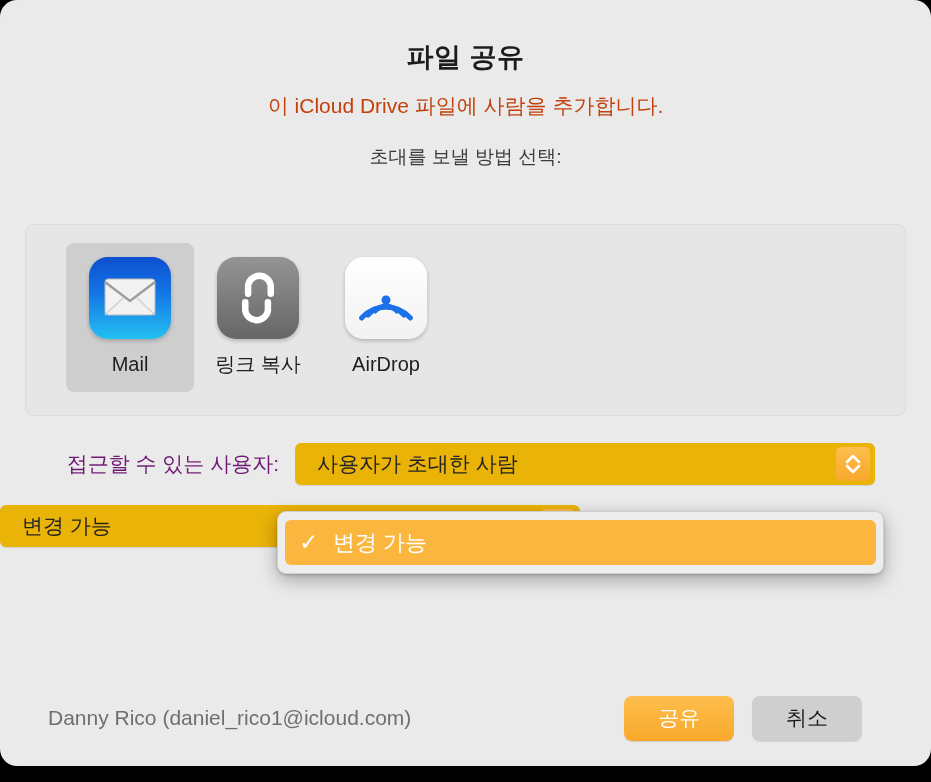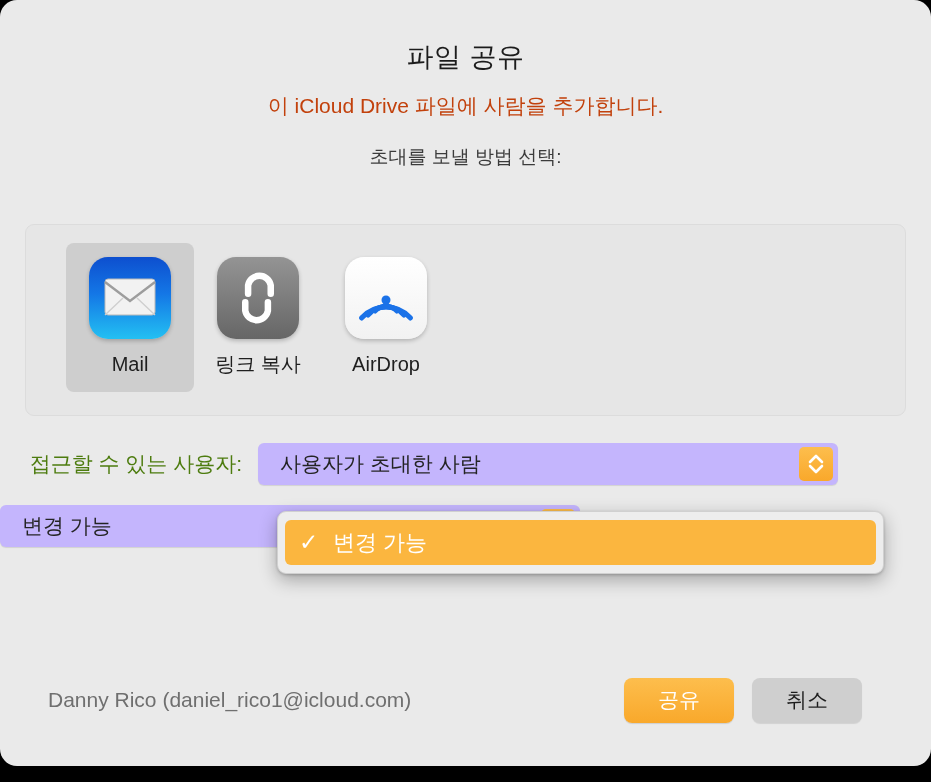--- a/index.html
+++ b/index.html
@@ -27,21 +27,21 @@
     overflow: hidden;
   }
 
   
   .header {
     text-align: center;
     padding-top: 40px;
   }
   .dlg-title {
     font-size: 27px;
-    font-weight: normal;
+    font-weight: bold;
     color: #1c1c1c;
     letter-spacing: 0.5px;
     line-height: 34px;
   }
   .dlg-subtitle {
     font-size: 21px;
     color: #c2410c;
     line-height: 28px;
     margin-top: 18px;
   }
@@ -124,33 +124,33 @@
     top: 440px;
     width: 931px;
   }
   .form-row {
     display: flex;
     align-items: center;
     height: 48px;
     margin-bottom: 14px;
   }
   .row-label {
-    width: 258px;
+    width: 295px;
     text-align: right;
     padding-right: 16px;
     font-size: 21px;
-    color: #4d7c0f;
+    color: #701a75;
     box-sizing: border-box;
     white-space: nowrap;
   }
   .popup-button {
     position: relative;
     width: 580px;
     height: 42px;
-    background: #c4b5fd;
+    background: #eab308;
     border-radius: 6px;
     display: flex;
     align-items: center;
     box-shadow: 0 1px 1px rgba(0,0,0,0.10);
     box-sizing: border-box;
   }
   .popup-value {
     font-size: 21px;
     color: #242424;
     padding-left: 22px;
@@ -206,21 +206,21 @@
     font-size: 22px;
     color: #1d1d1d;
     white-space: nowrap;
   }
   .menu-item.highlighted .menu-label { color: #ffffff; }
 
   
   .footer {
     position: absolute;
     left: 0;
-    bottom: 42px;
+    bottom: 24px;
     width: 898px;
     height: 48px;
     display: flex;
     align-items: center;
   }
   .account-text {
     position: absolute;
     left: 48px;
     font-size: 21px;
     color: #6f6f6f;

